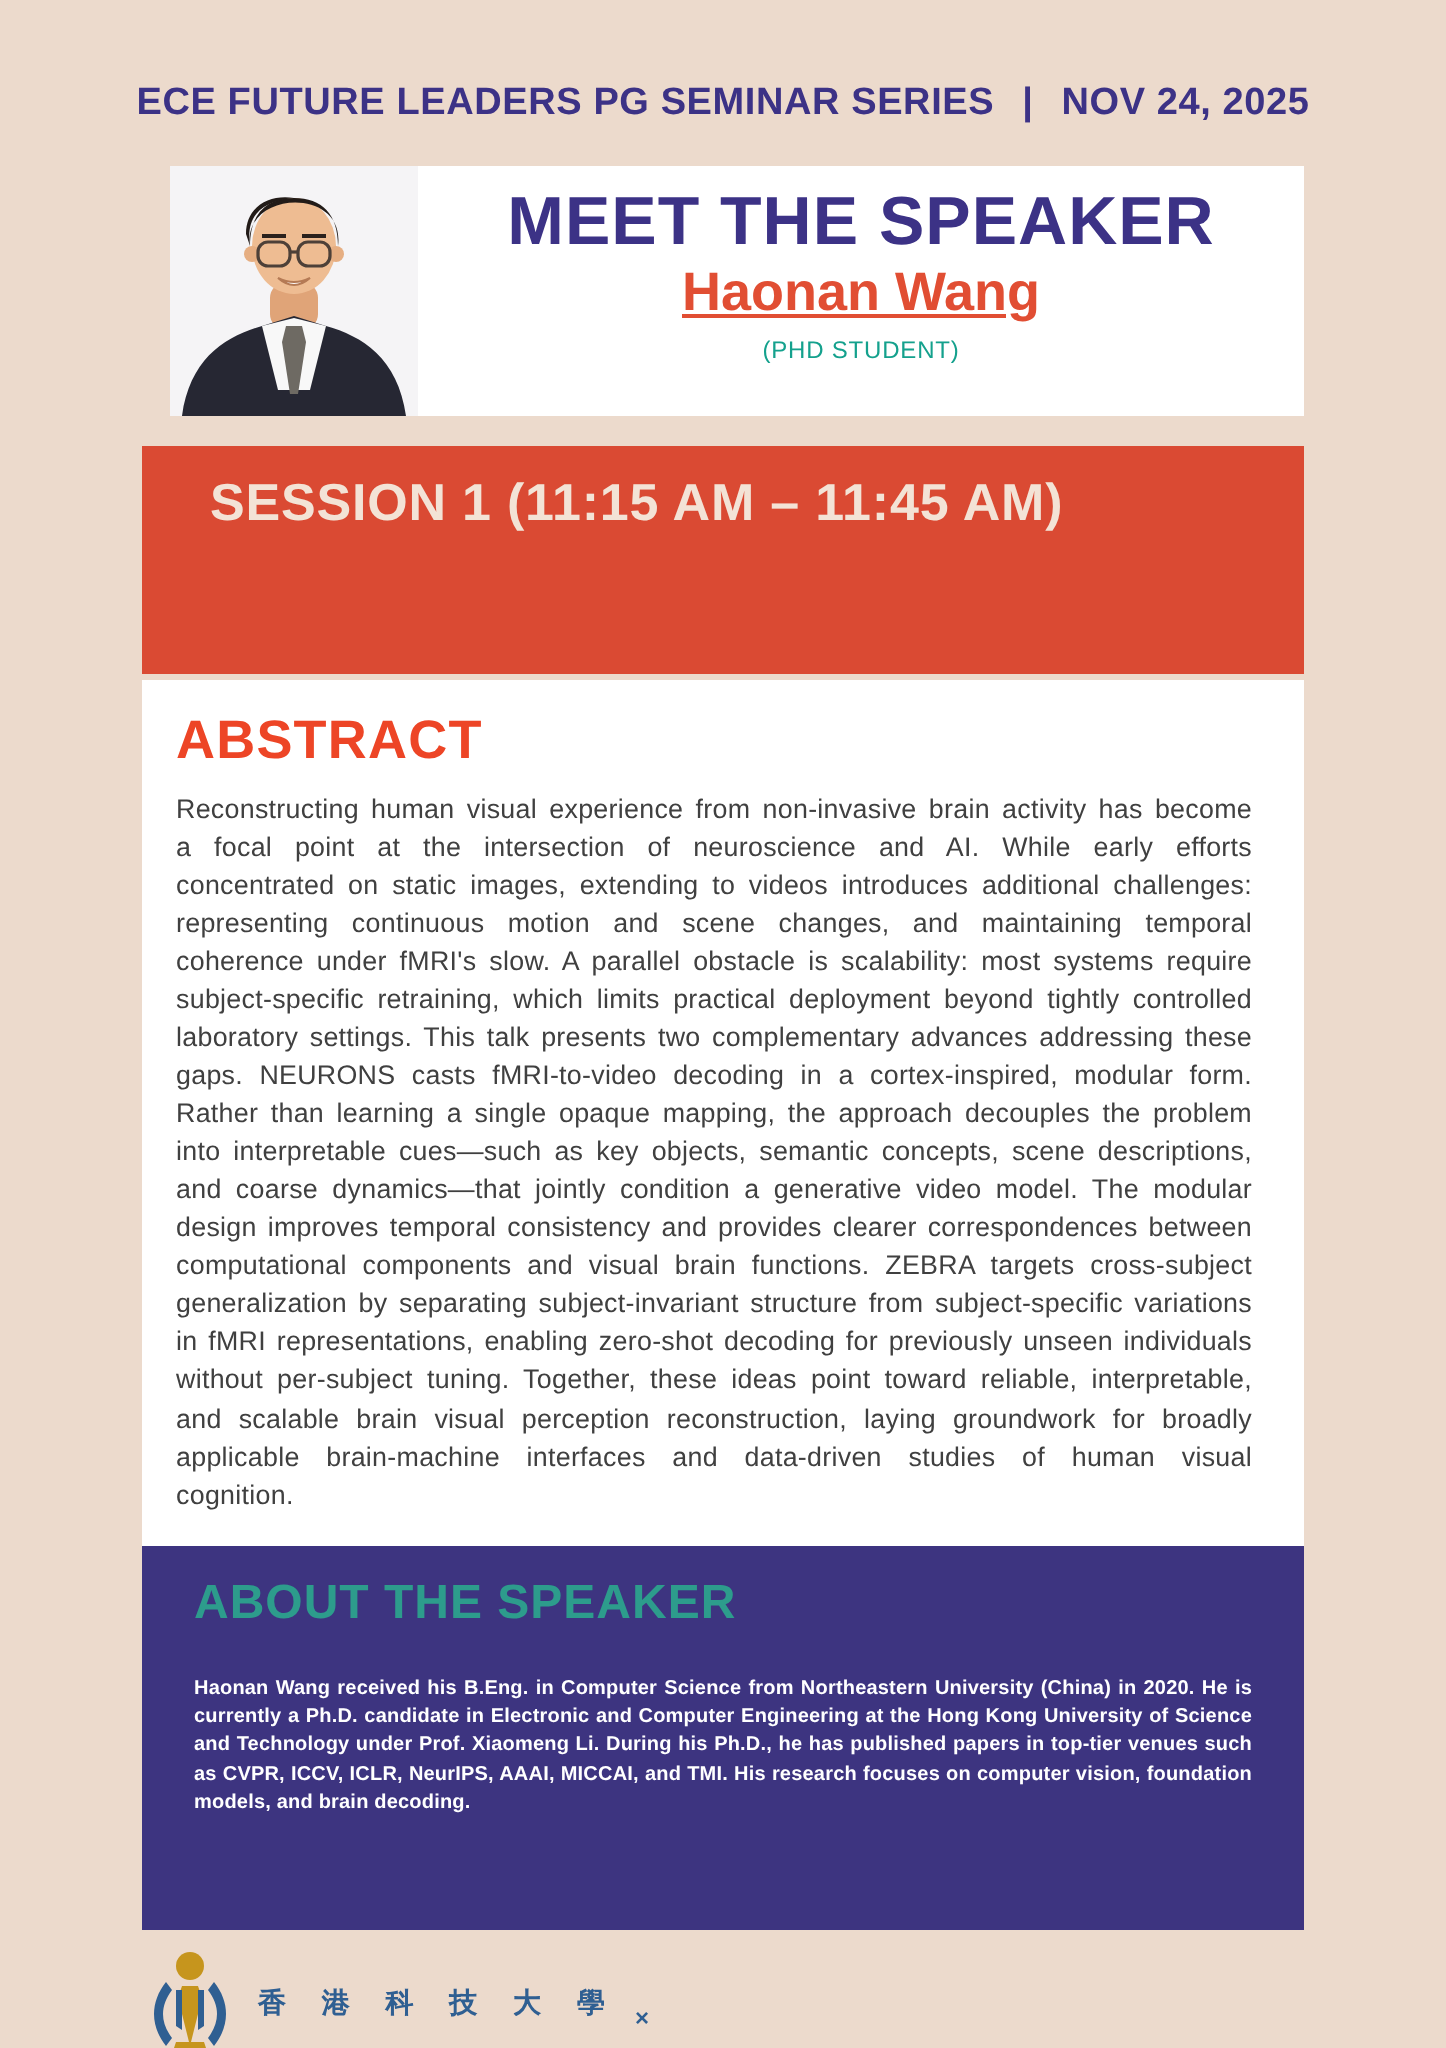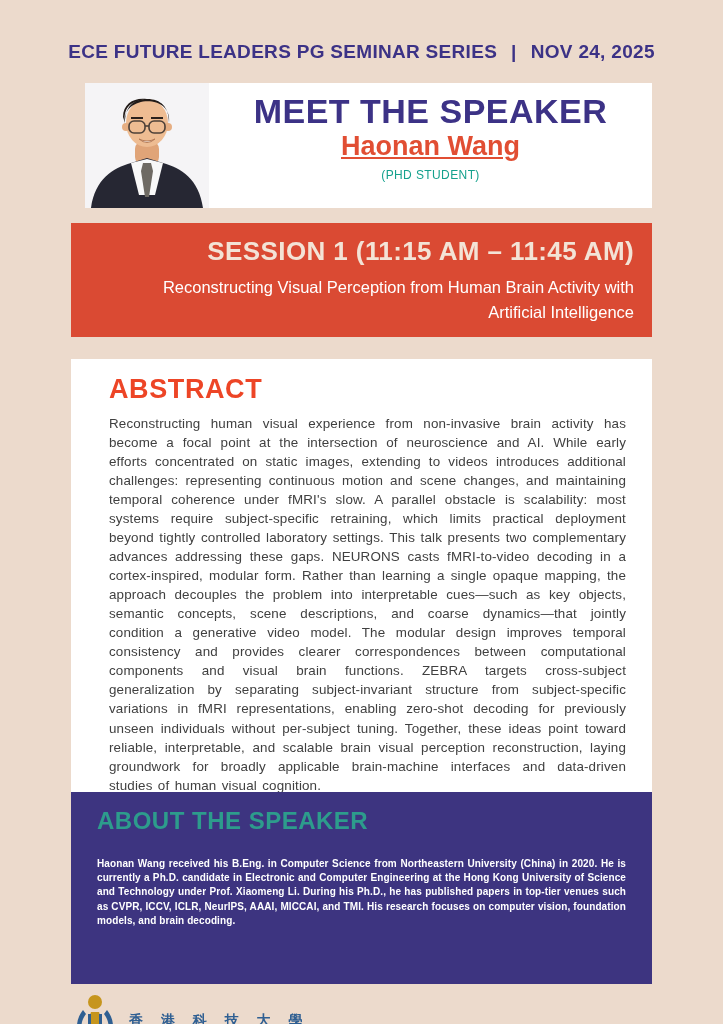--- a/index.html
+++ b/index.html
@@ -37,32 +37,32 @@
   .photo-wrap { width: 124px; height: 125px; flex: 0 0 auto; background: #f4f3f5; }
   .hero-text { flex: 1; text-align: center; padding-top: 10px; }
   .hero-title { color: #3c3286; font-size: 34px; font-weight: bold; letter-spacing: 0.5px; line-height: 1.1; }
   .hero-name { color: #e14e33; font-size: 27px; font-weight: bold; margin-top: 2px; line-height: 1.1; text-decoration: underline; }
   .hero-role { color: #14a18d; font-size: 12px; font-weight: normal; margin-top: 6px; letter-spacing: 0.4px; }
 
   
   .session-banner {
     margin-top: 15px;
     background: #da4a33;
-    text-align: right;
-    padding: 13px 18px 18px 34px;
+    text-align: left;
+    padding: 13px 34px 18px 34px;
     height: 114px;
   }
   .session-title { color: #f3e3d6; font-size: 26px; font-weight: bold; letter-spacing: 0.4px; }
   .session-topic { color: #ffffff; font-size: 16.5px; line-height: 1.5; margin-top: 8px; font-weight: normal; }
 
   
   .abstract-card {
-    margin-top: 22px;
+    margin-top: 3px;
     background: #ffffff;
-    padding: 15px 26px 20px 38px;
+    padding: 15px 26px 20px 17px;
     height: 433px;
     overflow: hidden;
   }
   .abstract-heading { color: #ed4526; font-size: 27px; font-weight: bold; letter-spacing: 0.6px; }
   .abstract-body {
     margin-top: 9px;
     color: #404040;
     font-size: 13.4px;
     line-height: 1.42;
     text-align: justify;
@@ -141,21 +141,20 @@
       </div>
       <div class="hero-text">
         <div class="hero-title">MEET THE SPEAKER</div>
         <div class="hero-name">Haonan Wang</div>
         <div class="hero-role">(PHD STUDENT)</div>
       </div>
     </div>
 
     <div class="session-banner">
       <div class="session-title">SESSION 1 (11:15 AM – 11:45 AM)</div>
-      <div class="session-topic">Reconstructing Visual Perception from Human Brain Activity with Artificial Intelligence</div>
     </div>
 
     <div class="abstract-card">
       <div class="abstract-heading">ABSTRACT</div>
       <div class="abstract-body">Reconstructing human visual experience from non-invasive brain activity has become a focal point at the intersection of neuroscience and AI. While early efforts concentrated on static images, extending to videos introduces additional challenges: representing continuous motion and scene changes, and maintaining temporal coherence under fMRI's slow. A parallel obstacle is scalability: most systems require subject-specific retraining, which limits practical deployment beyond tightly controlled laboratory settings. This talk presents two complementary advances addressing these gaps. NEURONS casts fMRI-to-video decoding in a cortex-inspired, modular form. Rather than learning a single opaque mapping, the approach decouples the problem into interpretable cues—such as key objects, semantic concepts, scene descriptions, and coarse dynamics—that jointly condition a generative video model. The modular design improves temporal consistency and provides clearer correspondences between computational components and visual brain functions. ZEBRA targets cross-subject generalization by separating subject-invariant structure from subject-specific variations in fMRI representations, enabling zero-shot decoding for previously unseen individuals without per-subject tuning. Together, these ideas point toward reliable, interpretable, and scalable brain visual perception reconstruction, laying groundwork for broadly applicable brain-machine interfaces and data-driven studies of human visual cognition.</div>
     </div>
 
     <div class="about-card">
       <div class="about-heading">ABOUT THE SPEAKER</div>
       <div class="about-body">Haonan Wang received his B.Eng. in Computer Science from Northeastern University (China) in 2020. He is currently a Ph.D. candidate in Electronic and Computer Engineering at the Hong Kong University of Science and Technology under Prof. Xiaomeng Li. During his Ph.D., he has published papers in top-tier venues such as CVPR, ICCV, ICLR, NeurIPS, AAAI, MICCAI, and TMI. His research focuses on computer vision, foundation models, and brain decoding.</div>

